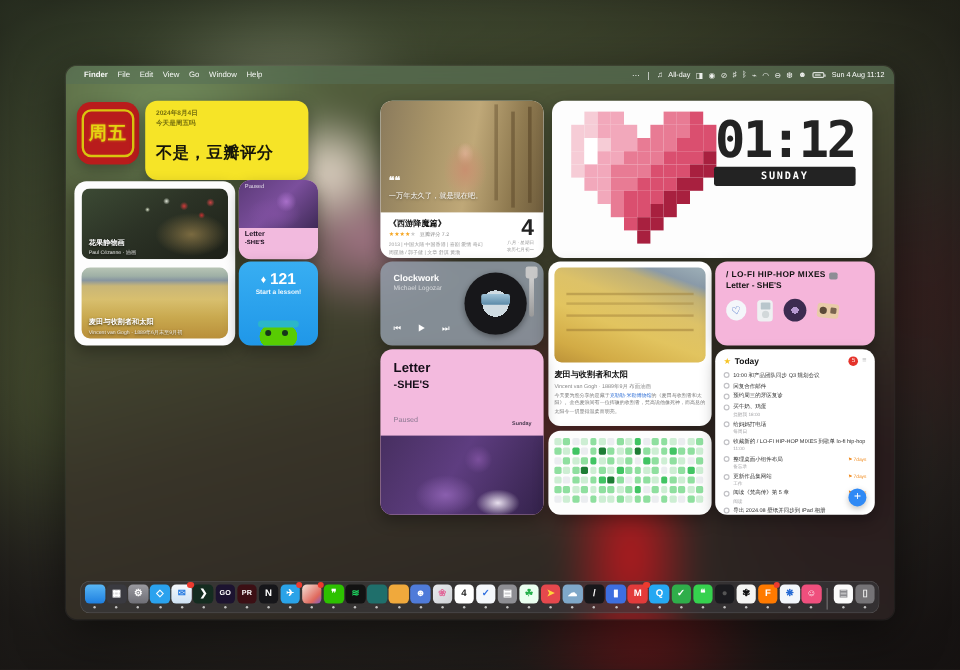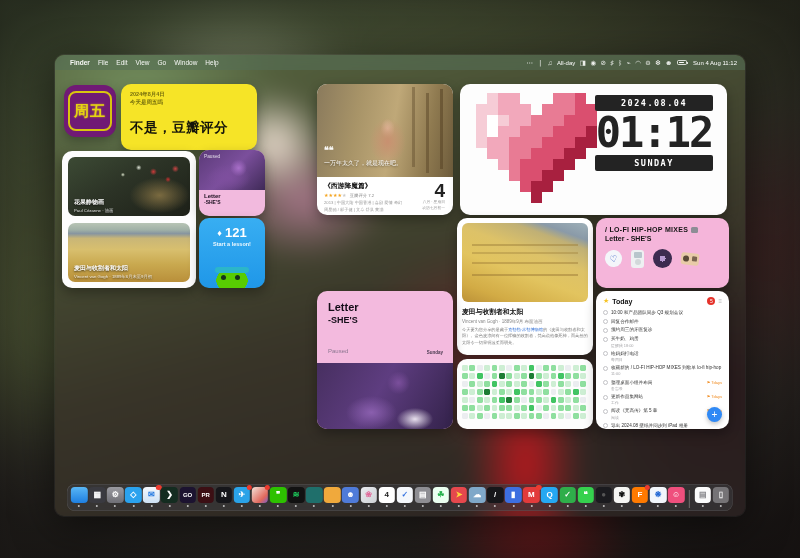--- a/index.html
+++ b/index.html
@@ -45,21 +45,21 @@
   .status .sicon { opacity:.9; font-size:6.5px; }
   .battery { width:10px; height:5px; border:1px solid rgba(255,255,255,.8); border-radius:1.5px; position:relative; }
   .battery::after { content:""; position:absolute; left:1px; top:1px; bottom:1px; width:5px; background:#fff; border-radius:.5px; }
   .battery::before { content:""; position:absolute; right:-2px; top:1px; width:1px; height:2px; background:rgba(255,255,255,.8); }
   .status .clock { margin-left:2px; white-space:nowrap; }
 
   
   .widget { position:absolute; border-radius:10px; box-shadow:0 5px 12px rgba(0,0,0,.3); overflow:hidden; z-index:10; }
 
   
-  .appicon { left:9px; top:30px; width:52px; height:52px; background:#701a75; border-radius:12px;
+  .appicon { left:9px; top:30px; width:52px; height:52px; background:#b91c1c; border-radius:12px;
     display:flex; align-items:center; justify-content:center;text-align:right; }
   .appicon .ring { width:44px; height:40px; border:2px solid #d9c50f; border-radius:8px; display:flex; align-items:center; justify-content:center; }
   .appicon .glyph { color:#e5d312; font-weight:bold; font-size:15px; letter-spacing:1px; text-shadow:0 0 2px rgba(229,211,18,.7); }
 
   
   .friday { left:66px; top:29px; width:136px; height:66px; background:#f6e427; padding:7px 9px; }
   .friday .d1 { font-size:5.5px; color:#77700e; font-weight:bold; }
   .friday .d2 { font-size:5.5px; color:#77700e; font-weight:bold; margin-top:1px; }
   .friday .answer { font-size:13.5px; color:#15150a; font-weight:bold; margin-top:13px; letter-spacing:.5px; }
 
@@ -444,26 +444,32 @@
             <div class="hc" style="background: transparent;"></div>
             <div class="hc" style="background: rgb(168, 32, 63);"></div>
             <div class="hc" style="background: transparent;"></div>
             <div class="hc" style="background: transparent;"></div>
             <div class="hc" style="background: transparent;"></div>
             <div class="hc" style="background: transparent;"></div>
             <div class="hc" style="background: transparent;"></div>
           </div>
         </div>
       <div class="pc-right">
-        <div class="pc-bar">2024.08.04</div>
         <div class="pc-time">01:12</div>
         <div class="pc-bar">SUNDAY</div>
       </div>
     </div>
 
+    <div class="widget clockwork">
+      <div class="ct">Clockwork</div>
+      <div class="ca">Michael Logozar</div>
+      <div class="controls">⏮ ▶ ⏭</div>
+      <div class="vinyl"></div>
+      <div class="tonearm"></div>
+    </div>
 
     <div class="widget vangogh">
       <div class="vg-img"></div>
       <div class="vg-t">麦田与收割者和太阳</div>
       <div class="vg-s">Vincent van Gogh · 1889年9月 布面油画</div>
       <div class="vg-body"><span>今天要为您分享的是藏于</span><span class="lnk">克勒勒·米勒博物馆</span><span>的《麦田与收割者和太阳》。金色麦浪间有一位挥镰的收割者，梵高说他像死神，而高悬的太阳令一切显得温柔而明亮。</span></div>
     </div>
 
     <div class="widget lofi">
       <div class="l1">

